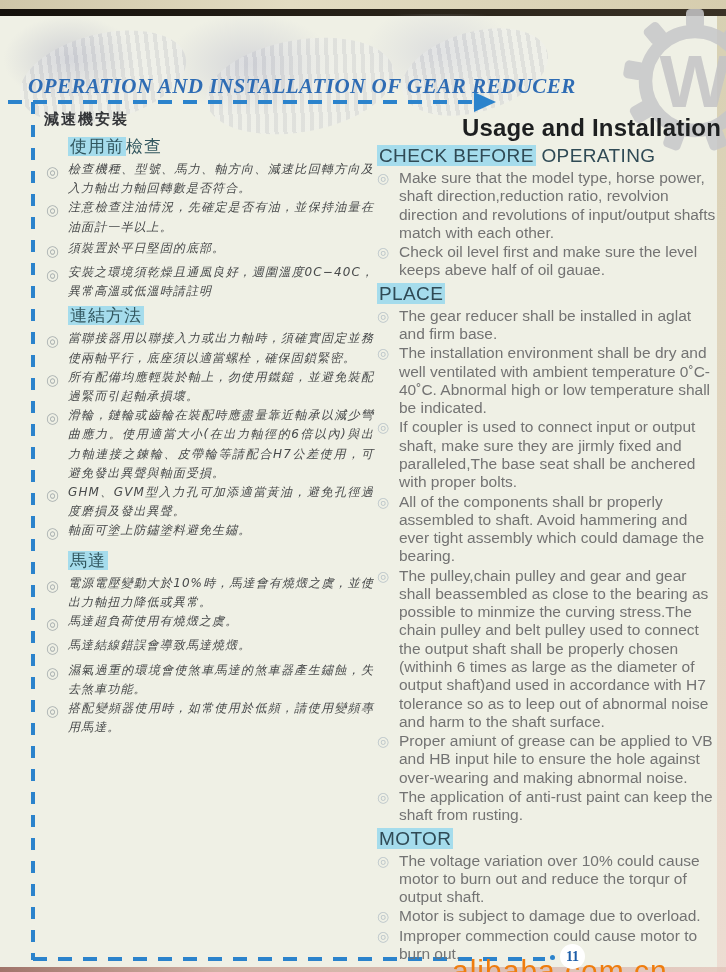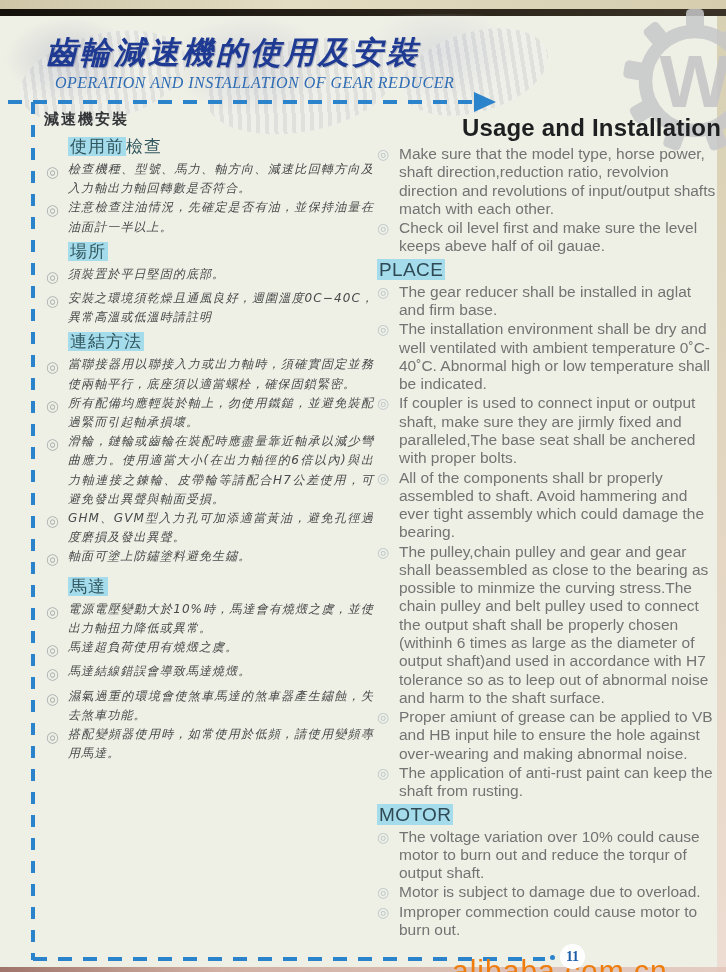--- a/index.html
+++ b/index.html
@@ -20,22 +20,22 @@
     background:repeating-linear-gradient(97deg, rgba(176,178,194,.55) 0 4px, rgba(238,239,244,.55) 4px 9px);}
   .bolt-stripe.s1{left:18px;top:20px;width:170px;height:86px;transform:rotate(-14deg);}
   .bolt-stripe.s2{left:205px;top:26px;width:190px;height:92px;transform:rotate(-10deg);}
   .bolt-stripe.s3{left:400px;top:18px;width:150px;height:80px;transform:rotate(-16deg);}
   
   .gear-wrap{position:absolute;left:620px;top:6px;width:150px;height:150px;opacity:.85;}
   
   .title-zh{position:absolute;left:46px;top:32px;margin:0;font-size:31px;font-weight:bold;font-style:italic;
     color:#1e3a92;letter-spacing:3px;font-family:"DejaVu Sans","Liberation Sans",sans-serif;
     text-shadow:1px 1px 0 rgba(20,30,90,.25);}
-  .title-en{position:absolute;left:55px;top:74px;font-family:"Liberation Serif","DejaVu Serif",serif;
-    font-style:italic;font-weight:normal;font-size:16px;color:#2e6cb4;letter-spacing:.5px;}
+  .title-en{position:absolute;left:28px;top:74px;font-family:"Liberation Serif","DejaVu Serif",serif;
+    font-style:italic;font-weight:bold;font-size:21px;color:#2e6cb4;letter-spacing:.5px;}
   
   .dash-h-top{position:absolute;left:8px;top:100px;width:468px;height:4px;
     background:repeating-linear-gradient(90deg,#2b83cc 0 14px,transparent 14px 25px);}
   .arrowhead{position:absolute;left:474px;top:92px;width:0;height:0;
     border-left:22px solid #2b83cc;border-top:10px solid transparent;border-bottom:10px solid transparent;}
   .dash-v-left{position:absolute;left:31px;top:102px;width:4px;height:858px;
     background:repeating-linear-gradient(180deg,#2b83cc 0 12px,transparent 12px 23px);}
   .dash-h-bottom{position:absolute;left:33px;top:957px;width:512px;height:4px;
     background:repeating-linear-gradient(90deg,#2b83cc 0 14px,transparent 14px 25px);}
   .dash-dot{position:absolute;left:550px;top:955px;width:5px;height:5px;background:#2b83cc;border-radius:50%;}
@@ -99,21 +99,20 @@
           <rect x="44" y="2" width="12" height="13" rx="3" transform="rotate(240 50 50)"></rect>
           <rect x="44" y="2" width="12" height="13" rx="3" transform="rotate(280 50 50)"></rect>
           <rect x="44" y="2" width="12" height="13" rx="3" transform="rotate(320 50 50)"></rect>
         </g>
       </g>
       <circle cx="50" cy="50" r="33" fill="none" stroke="#c7c7c9" stroke-width="9"></circle>
       <text x="50" y="67" text-anchor="middle" font-size="50" font-weight="bold" fill="#c4c4c6" font-family="Liberation Sans, DejaVu Sans, sans-serif">W</text>
     </svg>
   </div>
 
-  <h1 class="title-zh">齒輪減速機的使用及安裝</h1>
   <div class="title-en">OPERATION AND INSTALLATION OF GEAR REDUCER</div>
 
   <div class="dash-h-top"></div>
   <div class="arrowhead"></div>
   <div class="dash-v-left"></div>
   <div class="dash-h-bottom"></div>
   <div class="dash-dot"></div>
 
   <div class="left-col">
     <h2>減速機安裝</h2>
@@ -129,23 +128,20 @@
   </li>
 
   <li class="item">
     <span class="bullet">◎</span>
     <span class="item-text">注意檢查注油情況，先確定是否有油，並保持油量在油面計一半以上。</span>
   </li>
 </ul>
   </section>
 
   <section class="sec">
-    <h3 class="sec-title">
-      <span class="hl">場所</span><span class="rest"></span>
-    </h3>
     <ul class="sec-items">
   <li class="item">
     <span class="bullet">◎</span>
     <span class="item-text">須裝置於平日堅固的底部。</span>
   </li>
 
   <li class="item">
     <span class="bullet">◎</span>
     <span class="item-text">安裝之環境須乾燥且通風良好，週圍溫度0C−40C，異常高溫或低溫時請註明</span>
   </li>
@@ -216,20 +212,23 @@
 
 </ul>
   </section>
 </div>
   </div>
 
   <div class="right-col">
     <h2>Usage and Installation</h2>
     <div id="right-sections">
   <section class="sec">
+    <h3 class="sec-title">
+      <span class="hl">CHECK BEFORE</span><span class="rest"> OPERATING</span>
+    </h3>
     <ul class="sec-items">
   <li class="item">
     <span class="bullet">◎</span>
     <span class="item-text">Make sure that the model type, horse power, shaft direction,reduction ratio, revolvion direction and revolutions of input/output shafts match with each other.</span>
   </li>
 
   <li class="item">
     <span class="bullet">◎</span>
     <span class="item-text">Check oil level first and make sure the level keeps abeve half of oil gauae.</span>
   </li>

